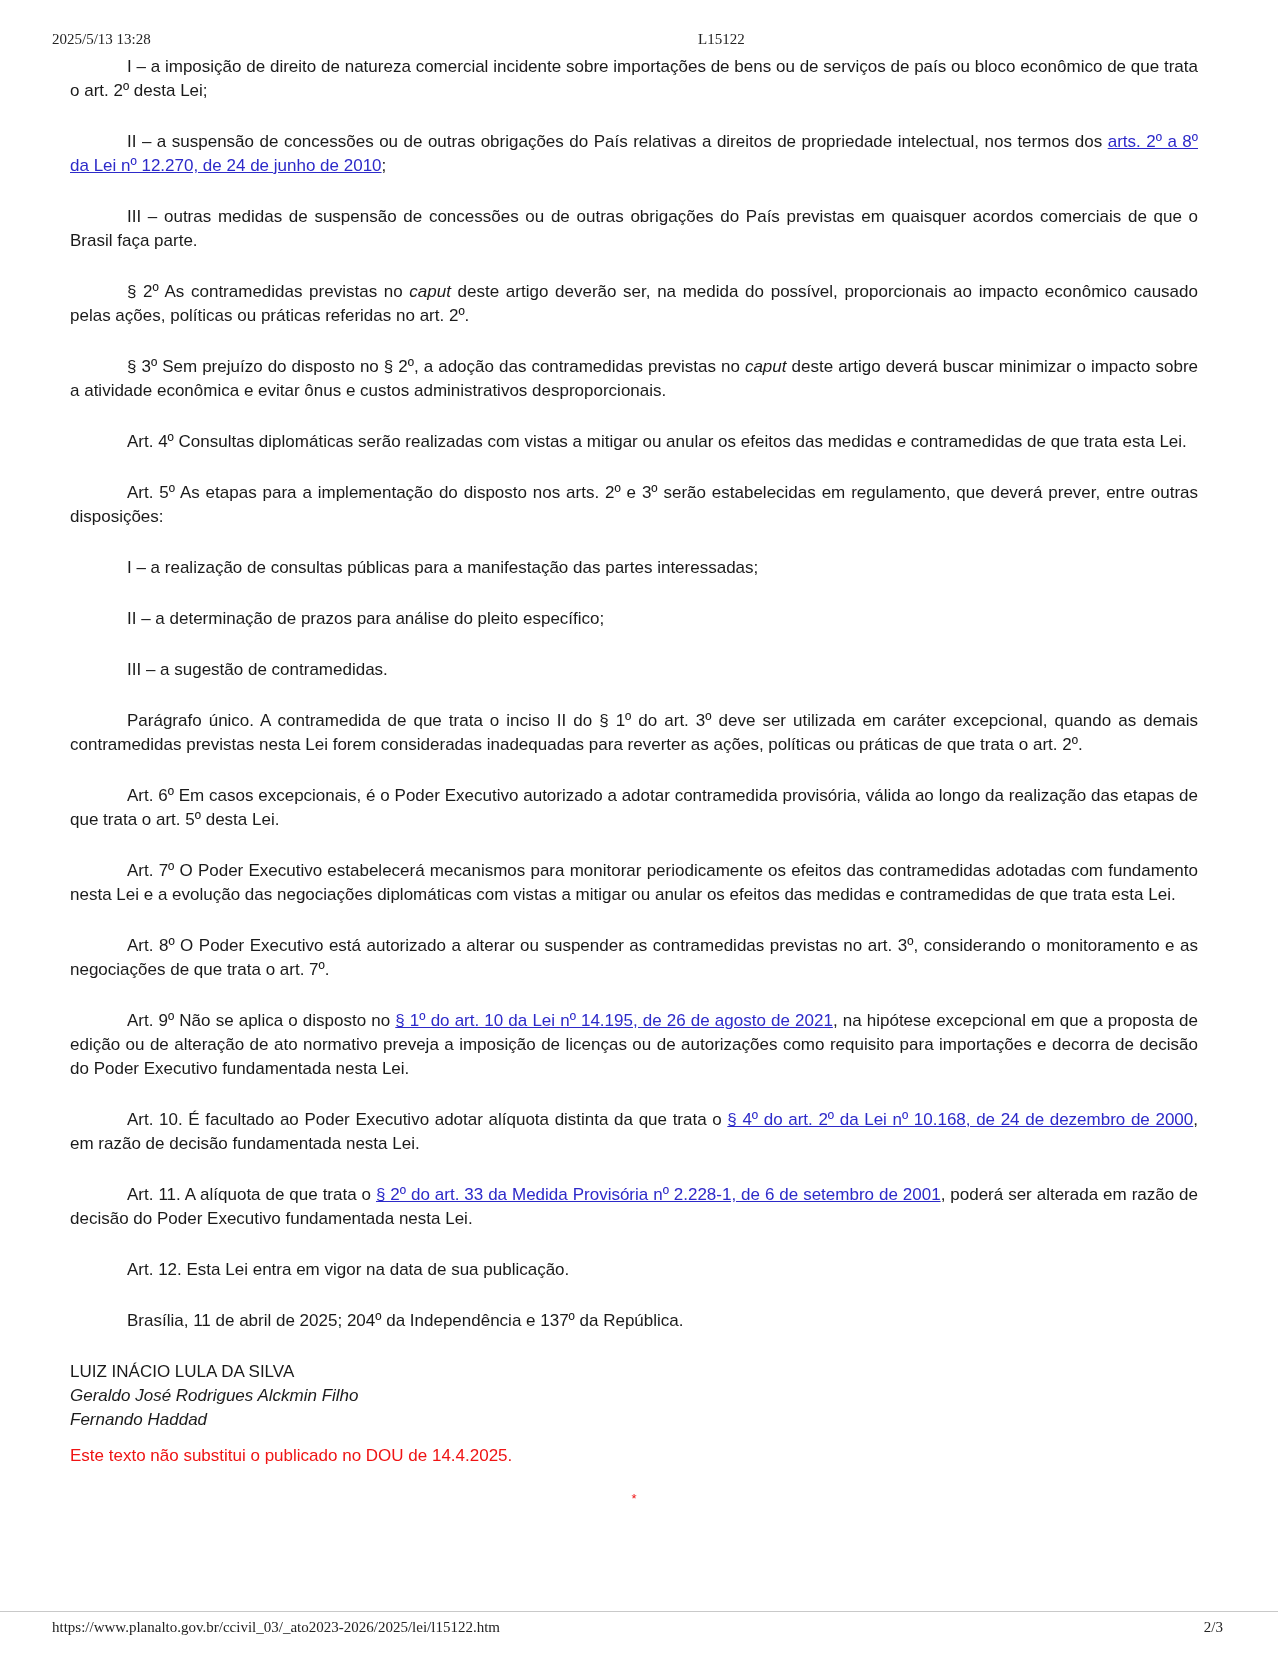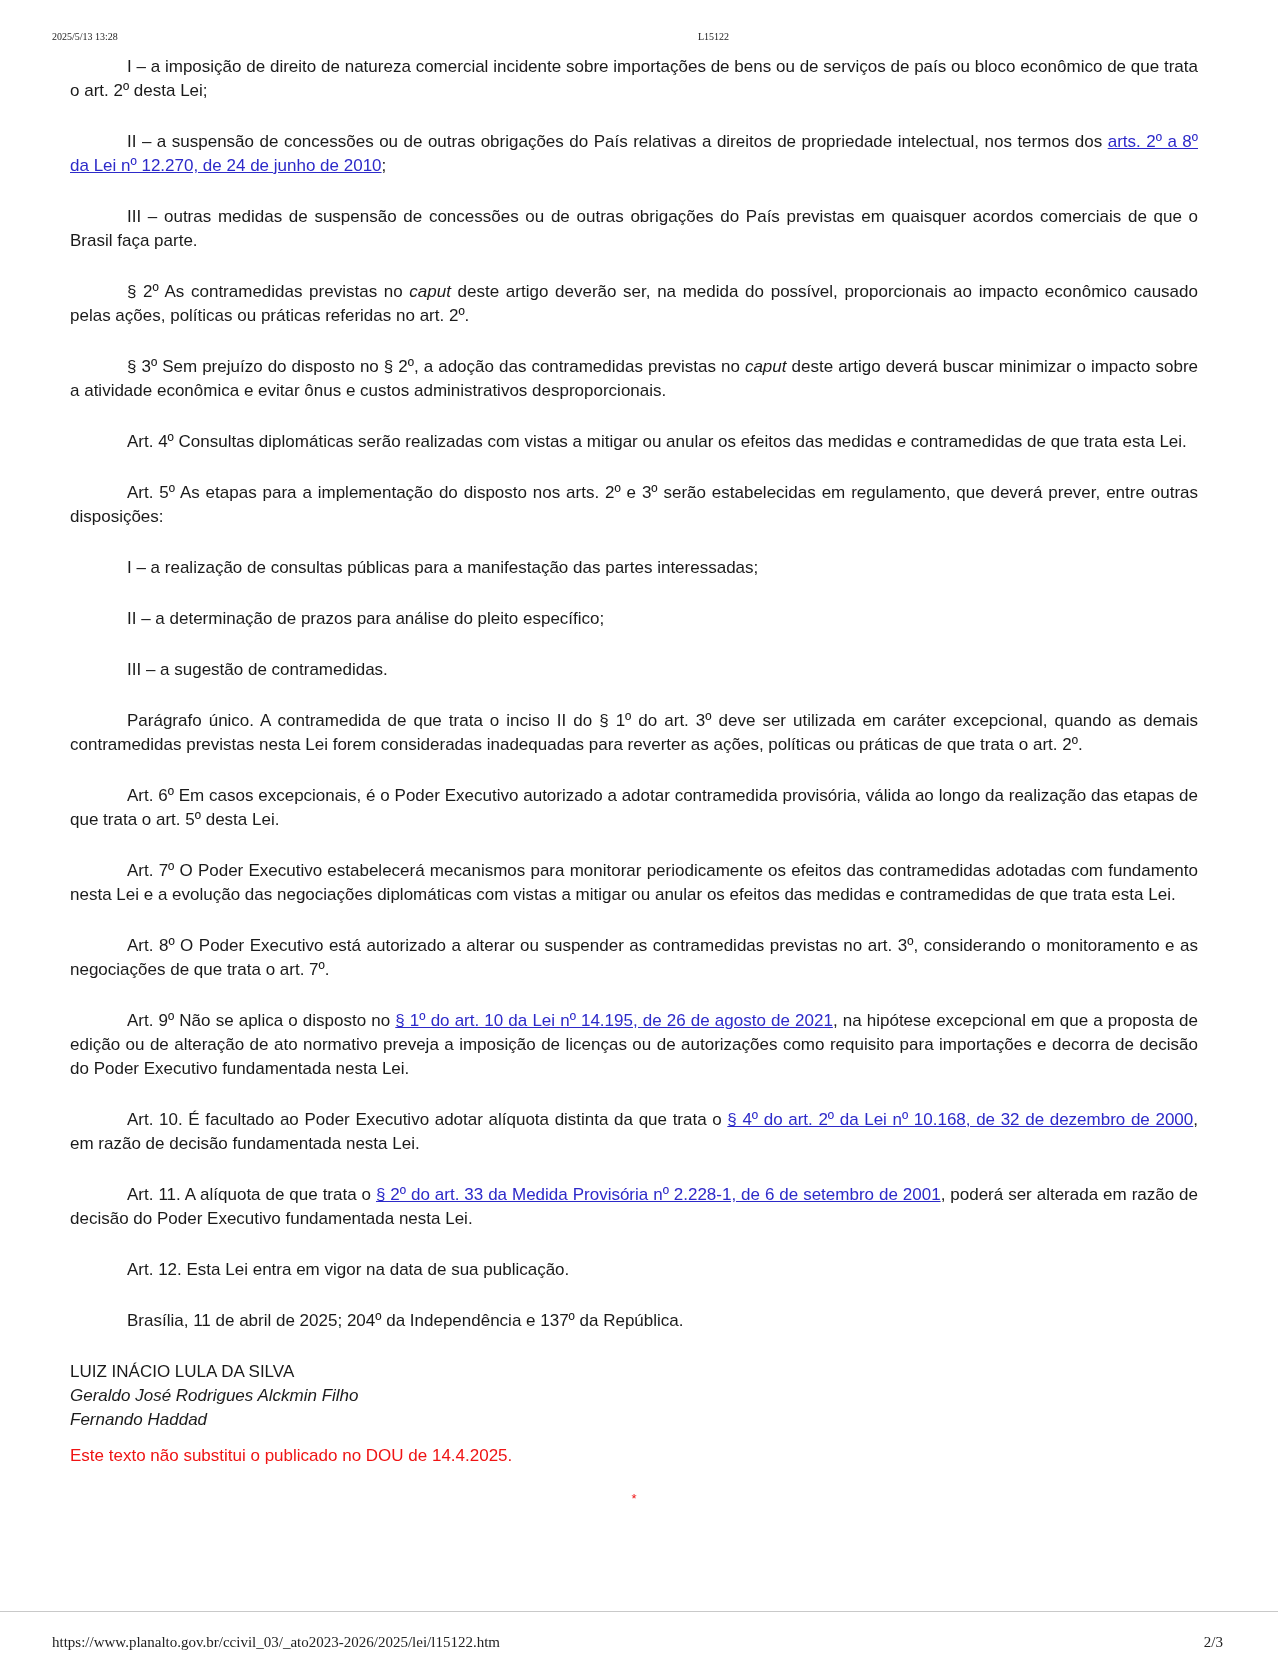--- a/index.html
+++ b/index.html
@@ -16,21 +16,21 @@
     --text: #1a1a1a;
     --link: #2d2ac9;
     --note: #ef1313;
     --rule: #c9c9c9;
     --meta: #222222;
   }
   .doc-header {
     position: absolute;
     top: 31px; left: 52px; right: 52px; height: 20px;
     font-family: "Liberation Serif", serif;
-    font-size: 10px;
+    font-size: 15px;
     color: var(--meta);
   }
   .doc-header .code { position: absolute; left: 646px; top: 0; font-family: Liberation Serif, serif; }
   .content {
     position: absolute;
     top: 55px; left: 70px; width: 1128px;
     font-size: 17px; line-height: 24px;
     color: var(--text);
   }
   .para {
@@ -55,21 +55,21 @@
     margin-top: 19px;
     text-align: center;
     color: var(--note);
     font-size: 13px;
     line-height: 24px;
   }
   .doc-footer {
     position: absolute;
     left: 0; right: 0; top: 1611px;
     border-top: 1px solid var(--rule);
-    padding: 22px 55px 0 52px;
+    padding: 7px 55px 0 52px;
     display: flex;
     justify-content: space-between;
     font-family: "Liberation Serif", serif;
     font-size: 15px;
     color: var(--meta);
   }
 </style>
 </head>
 <body>
 
@@ -88,21 +88,21 @@
       <p class="para"><span>Art. 4º Consultas diplomáticas serão realizadas com vistas a mitigar ou anular os efeitos das medidas e contramedidas de que trata esta Lei.</span></p>
       <p class="para"><span>Art. 5º As etapas para a implementação do disposto nos arts. 2º e 3º serão estabelecidas em regulamento, que deverá prever, entre outras disposições:</span></p>
       <p class="para"><span>I – a realização de consultas públicas para a manifestação das partes interessadas;</span></p>
       <p class="para"><span>II – a determinação de prazos para análise do pleito específico;</span></p>
       <p class="para"><span>III – a sugestão de contramedidas.</span></p>
       <p class="para"><span>Parágrafo único. A contramedida de que trata o inciso II do § 1º do art. 3º deve ser utilizada em caráter excepcional, quando as demais contramedidas previstas nesta Lei forem consideradas inadequadas para reverter as ações, políticas ou práticas de que trata o art. 2º.</span></p>
       <p class="para"><span>Art. 6º Em casos excepcionais, é o Poder Executivo autorizado a adotar contramedida provisória, válida ao longo da realização das etapas de que trata o art. 5º desta Lei.</span></p>
       <p class="para"><span>Art. 7º O Poder Executivo estabelecerá mecanismos para monitorar periodicamente os efeitos das contramedidas adotadas com fundamento nesta Lei e a evolução das negociações diplomáticas com vistas a mitigar ou anular os efeitos das medidas e contramedidas de que trata esta Lei.</span></p>
       <p class="para"><span>Art. 8º O Poder Executivo está autorizado a alterar ou suspender as contramedidas previstas no art. 3º, considerando o monitoramento e as negociações de que trata o art. 7º.</span></p>
       <p class="para"><span>Art. 9º Não se aplica o disposto no </span><a class="law-link" href="#">§ 1º do art. 10 da Lei nº 14.195, de 26 de agosto de 2021</a><span>, na hipótese excepcional em que a proposta de edição ou de alteração de ato normativo preveja a imposição de licenças ou de autorizações como requisito para importações e decorra de decisão do Poder Executivo fundamentada nesta Lei.</span></p>
-      <p class="para"><span>Art. 10. É facultado ao Poder Executivo adotar alíquota distinta da que trata o </span><a class="law-link" href="#">§ 4º do art. 2º da Lei nº 10.168, de 32 de dezembro de 2000</a><span>, em razão de decisão fundamentada nesta Lei.</span></p>
+      <p class="para"><span>Art. 10. É facultado ao Poder Executivo adotar alíquota distinta da que trata o </span><a class="law-link" href="#">§ 4º do art. 2º da Lei nº 10.168, de 24 de dezembro de 2000</a><span>, em razão de decisão fundamentada nesta Lei.</span></p>
       <p class="para"><span>Art. 11. A alíquota de que trata o </span><a class="law-link" href="#">§ 2º do art. 33 da Medida Provisória nº 2.228-1, de 6 de setembro de 2001</a><span>, poderá ser alterada em razão de decisão do Poder Executivo fundamentada nesta Lei.</span></p>
       <p class="para"><span>Art. 12. Esta Lei entra em vigor na data de sua publicação.</span></p>
       <p class="para"><span>Brasília, 11 de abril de 2025; 204º da Independência e 137º da República.</span></p>
     </div>
   <div class="signature-block">
       <div class="sig">LUIZ INÁCIO LULA DA SILVA</div>
       <div class="sig italic">Geraldo José Rodrigues Alckmin Filho</div>
       <div class="sig italic">Fernando Haddad</div>
     </div>
   <div class="dou-note">Este texto não substitui o publicado no DOU de 14.4.2025.</div>

